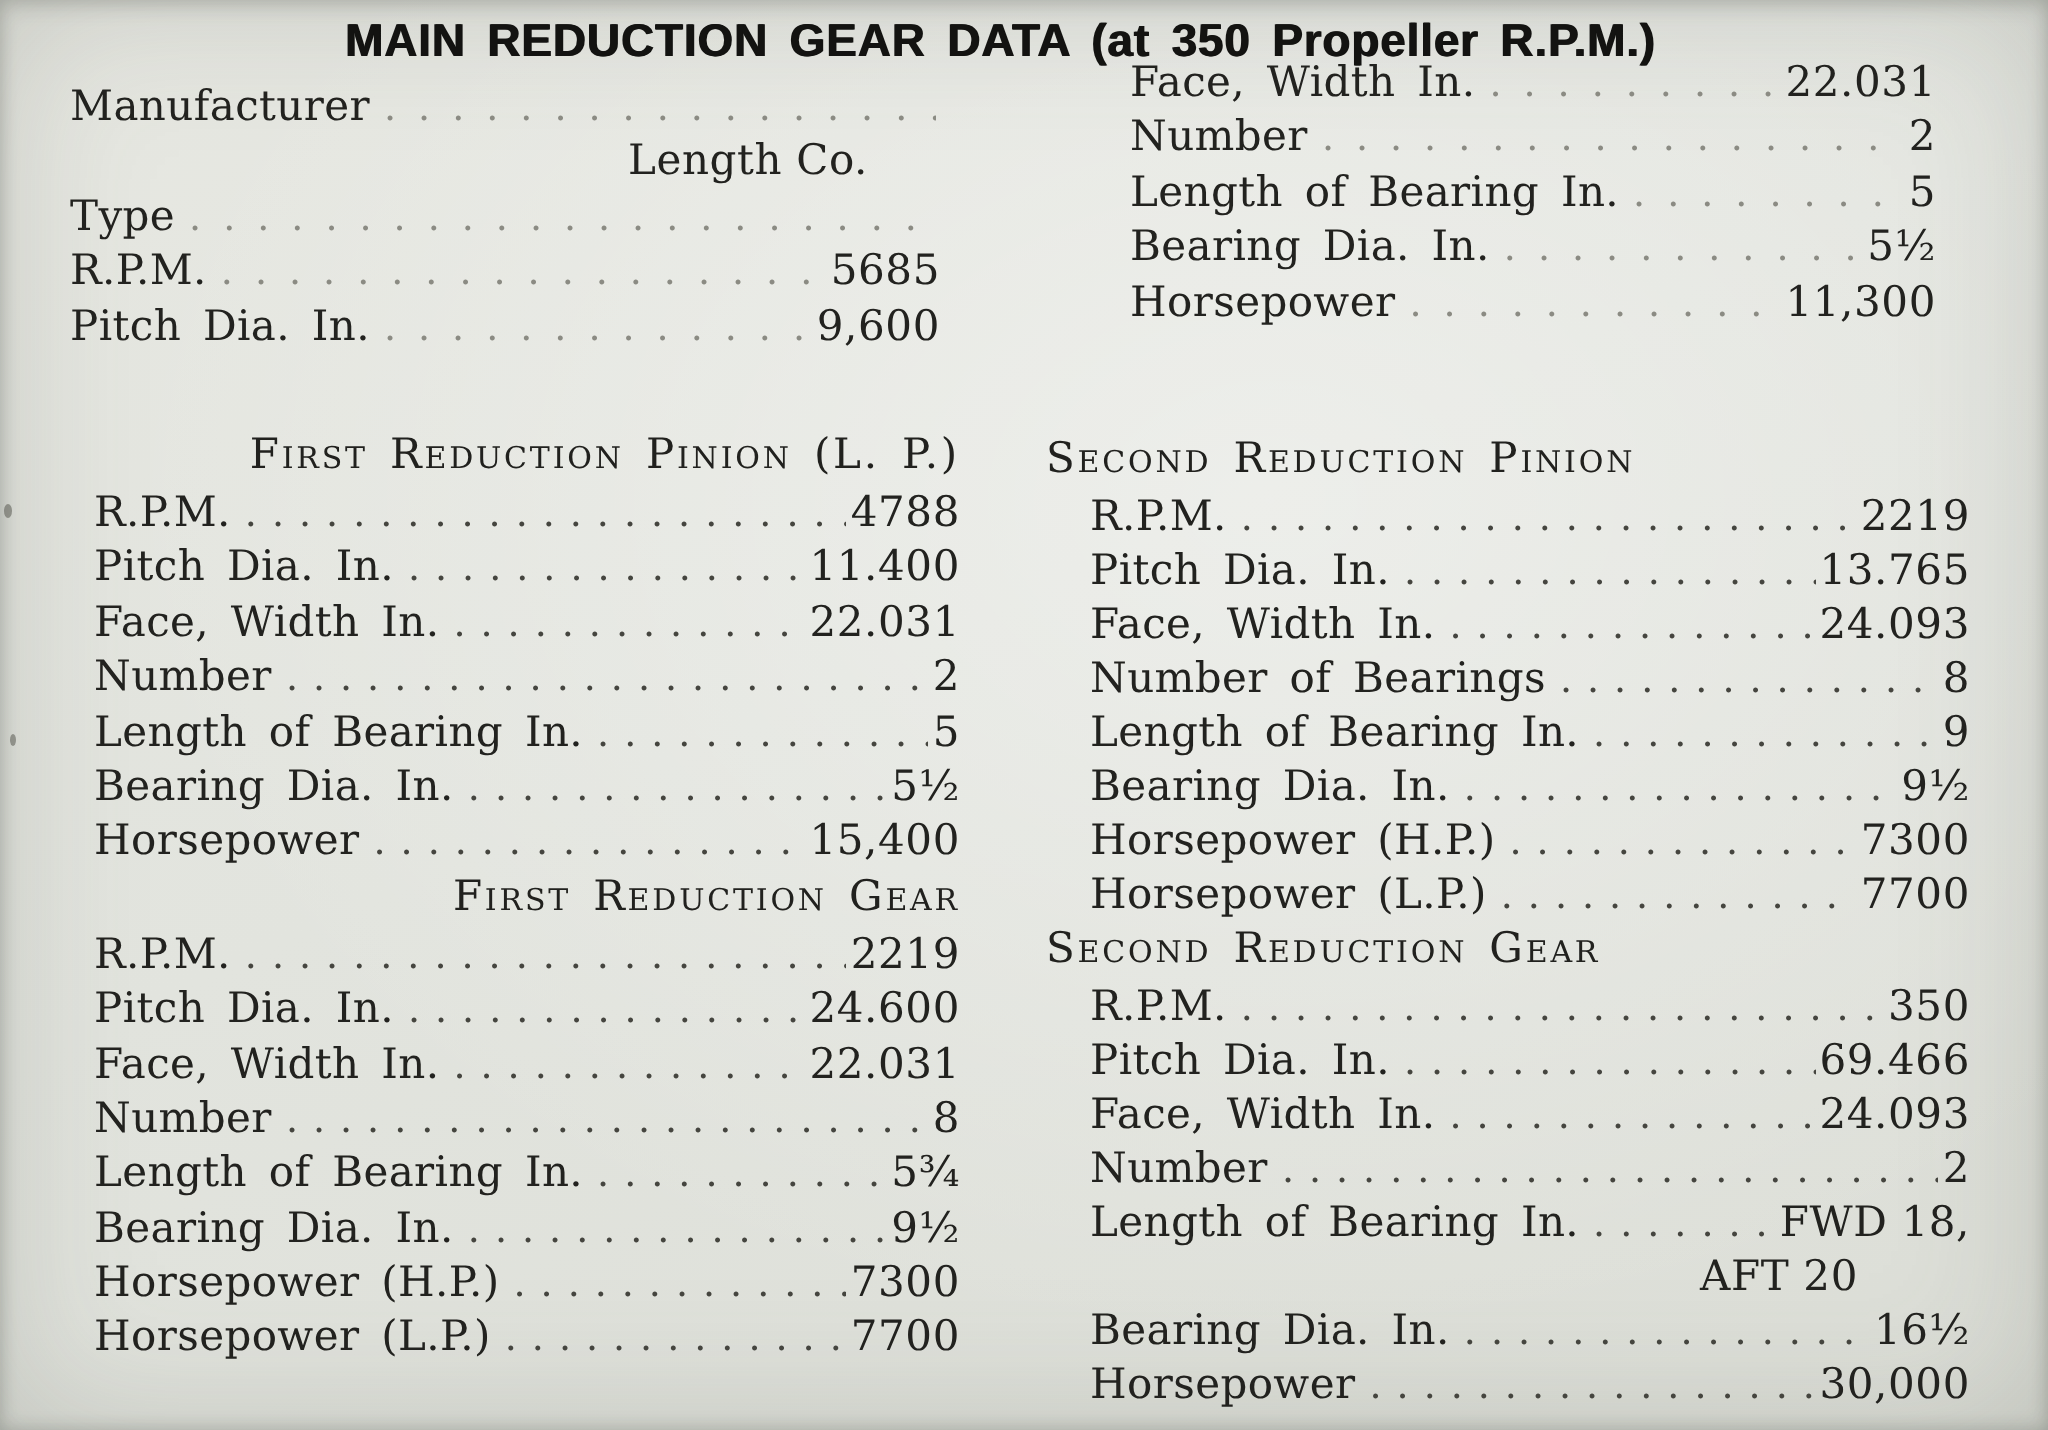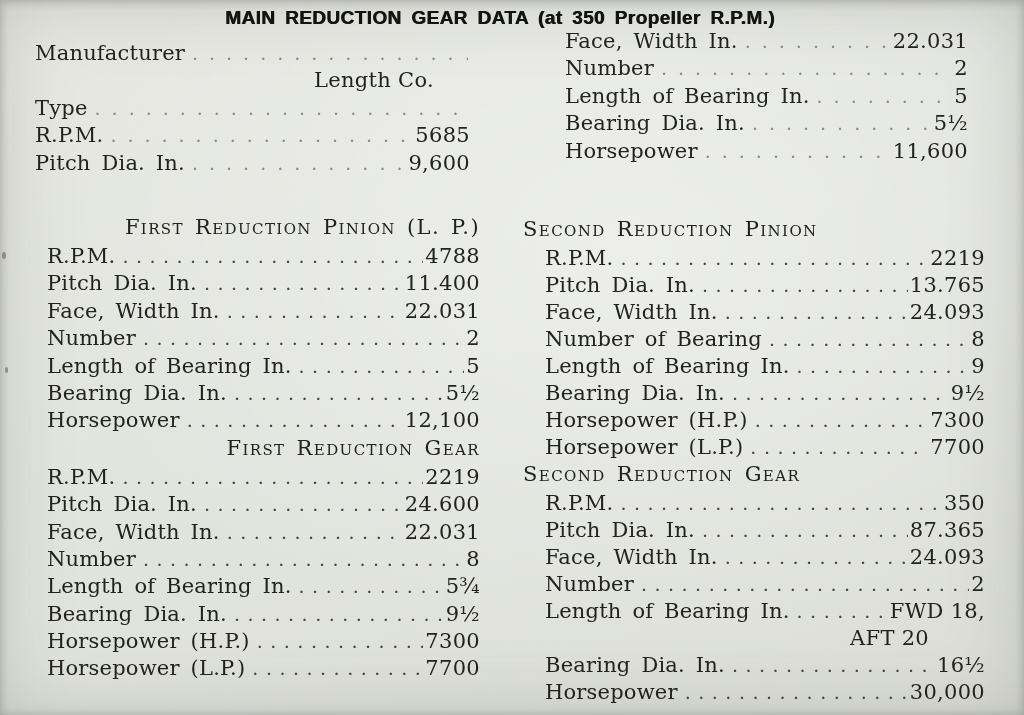--- a/index.html
+++ b/index.html
@@ -19,21 +19,21 @@
       inset 0 0 75px rgba(84,88,76,0.22),
       inset 0 3px 10px rgba(70,74,64,0.22),
       inset 0 -2px 8px rgba(70,74,64,0.15);
   }
 
   .title {
     position:absolute; top:7px; left:0; width:1000px;
     text-align:center;
     font-family:"Liberation Sans", sans-serif;
     font-weight:bold;
-    font-size:19px;
+    font-size:23px;
     letter-spacing:0.4px;
     word-spacing:4px;
     color:#131311;
     text-shadow:0.6px 0 0 #131311;
     white-space:nowrap;
   }
 
   .block { position:absolute; font-size:21px; }
   #top-left   { top:29px;  left:8px;   width:462px;margin-top:12px; }
   #top-right  { top:29px;  left:538px; width:430px; }
@@ -126,21 +126,21 @@
         <span class="value">5</span>
       </div>
       <div class="row">
         <span class="label">Bearing Dia. In.</span>
         <span class="dots">................................................................................</span>
         <span class="value">5½</span>
       </div>
       <div class="row">
         <span class="label">Horsepower</span>
         <span class="dots">................................................................................</span>
-        <span class="value">11,600</span>
+        <span class="value">11,300</span>
       </div>
     </div>
   <div class="block main" id="main-left">
       <div class="heading">First Reduction Pinion (L. P.)</div>
       <div class="row">
         <span class="label">R.P.M.</span>
         <span class="dots">................................................................................</span>
         <span class="value">4788</span>
       </div>
       <div class="row">
@@ -164,21 +164,21 @@
         <span class="value">5</span>
       </div>
       <div class="row">
         <span class="label">Bearing Dia. In.</span>
         <span class="dots">................................................................................</span>
         <span class="value">5½</span>
       </div>
       <div class="row">
         <span class="label">Horsepower</span>
         <span class="dots">................................................................................</span>
-        <span class="value">12,100</span>
+        <span class="value">15,400</span>
       </div>
       <div class="heading">First Reduction Gear</div>
       <div class="row">
         <span class="label">R.P.M.</span>
         <span class="dots">................................................................................</span>
         <span class="value">2219</span>
       </div>
       <div class="row">
         <span class="label">Pitch Dia. In.</span>
         <span class="dots">................................................................................</span>
@@ -226,21 +226,21 @@
         <span class="label">Pitch Dia. In.</span>
         <span class="dots">................................................................................</span>
         <span class="value">13.765</span>
       </div>
       <div class="row">
         <span class="label">Face, Width In.</span>
         <span class="dots">................................................................................</span>
         <span class="value">24.093</span>
       </div>
       <div class="row">
-        <span class="label">Number of Bearing</span>
+        <span class="label">Number of Bearings</span>
         <span class="dots">................................................................................</span>
         <span class="value">8</span>
       </div>
       <div class="row">
         <span class="label">Length of Bearing In.</span>
         <span class="dots">................................................................................</span>
         <span class="value">9</span>
       </div>
       <div class="row">
         <span class="label">Bearing Dia. In.</span>
@@ -259,21 +259,21 @@
       </div>
       <div class="heading">Second Reduction Gear</div>
       <div class="row">
         <span class="label">R.P.M.</span>
         <span class="dots">................................................................................</span>
         <span class="value">350</span>
       </div>
       <div class="row">
         <span class="label">Pitch Dia. In.</span>
         <span class="dots">................................................................................</span>
-        <span class="value">87.365</span>
+        <span class="value">69.466</span>
       </div>
       <div class="row">
         <span class="label">Face, Width In.</span>
         <span class="dots">................................................................................</span>
         <span class="value">24.093</span>
       </div>
       <div class="row">
         <span class="label">Number</span>
         <span class="dots">................................................................................</span>
         <span class="value">2</span>

